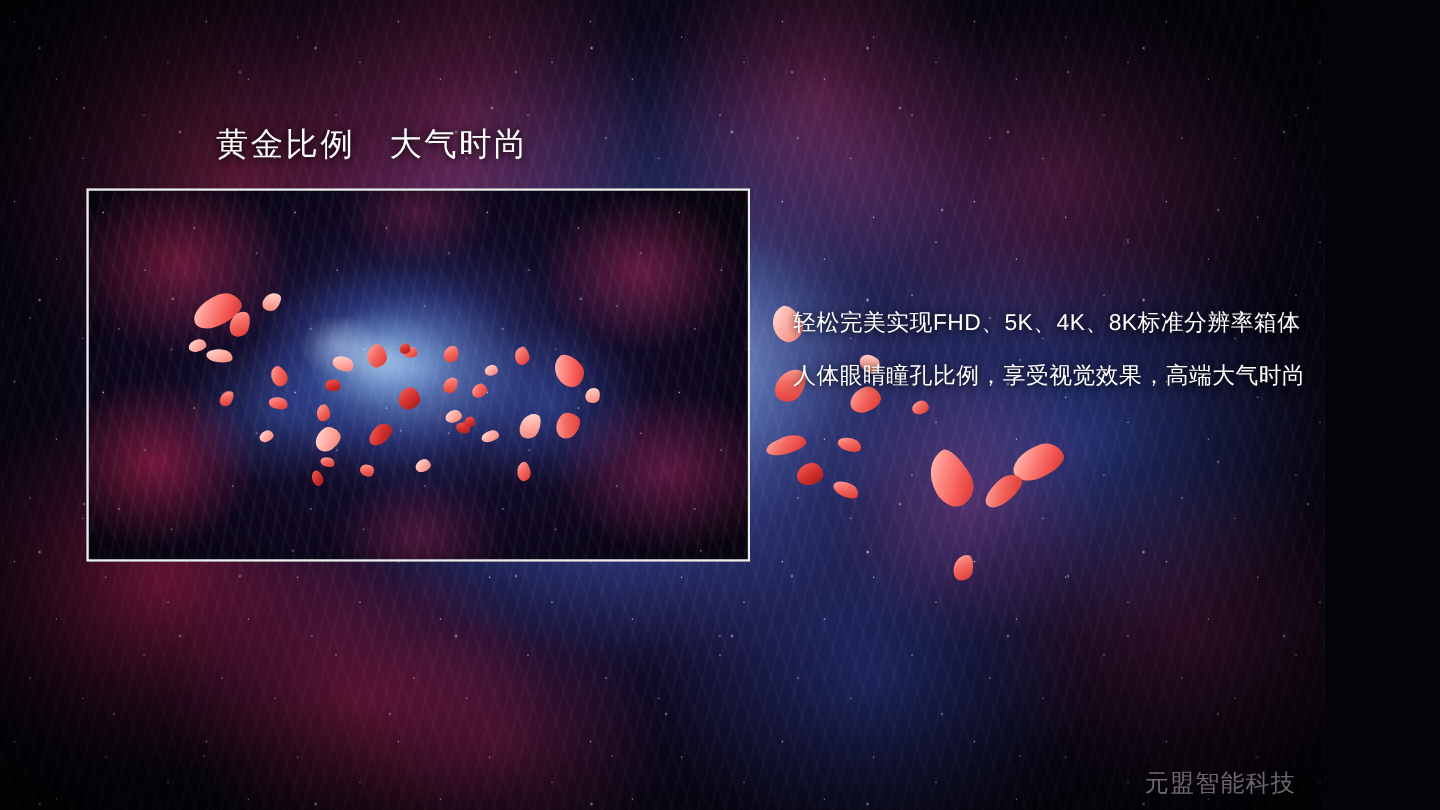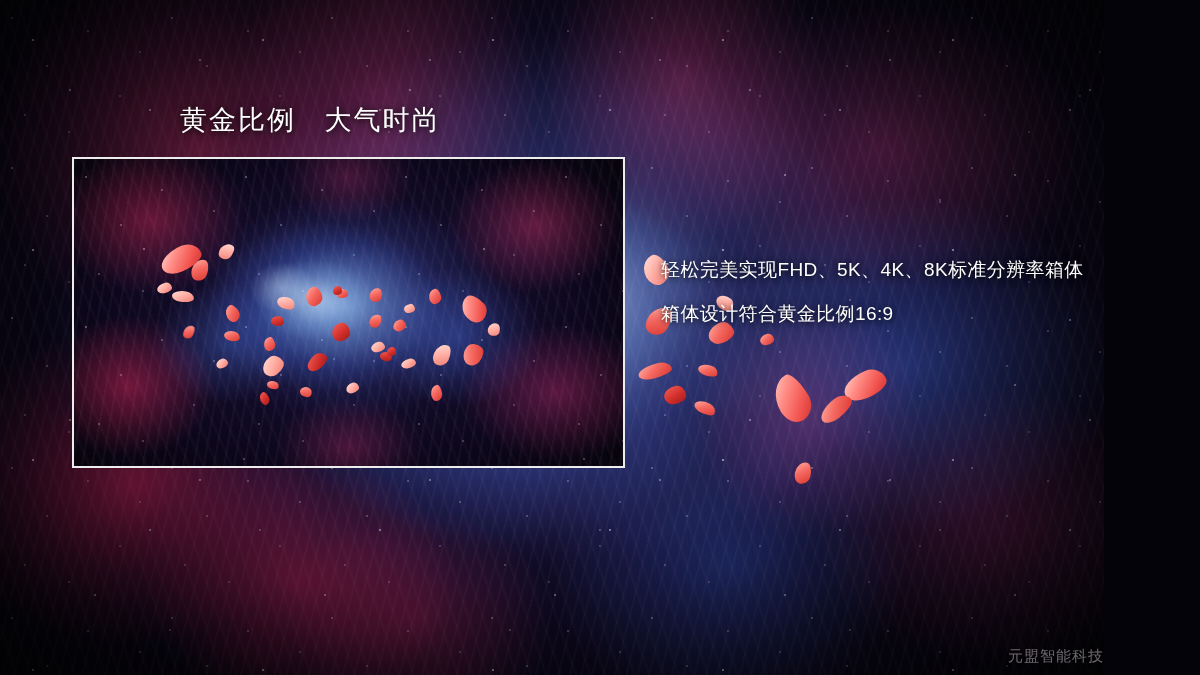--- a/index.html
+++ b/index.html
@@ -159,22 +159,22 @@
   }
   .body-text {
     position:absolute; left:661px; top:248px; width:500px;
   }
   .body-line {
     font-size:19px; color:#ffffff; line-height:44px; white-space:nowrap;
     letter-spacing:.4px;
     text-shadow:0 1px 5px rgba(0,0,0,0.7), 0 0 12px rgba(0,0,0,0.45);
   }
   .watermark {
-    position:absolute; right:0; bottom:9px;
-    font-size:15px; color:rgba(205,198,205,0.52); letter-spacing:1px;
+    position:absolute; right:24px; bottom:9px;
+    font-size:20px; color:rgba(205,198,205,0.52); letter-spacing:1px;
     text-shadow:0 1px 2px rgba(0,0,0,0.5);
   }
 </style>
 </head>
 <body>
 
 <div class="slide">
 
   <div class="nebula-layer bg-base"></div>
   <div class="nebula-layer bg-red-a"></div>
@@ -247,18 +247,18 @@
   <div class="petal p-lt" style="left:843px; top:372px; width:44px; height:26px; transform:rotate(-22deg);"></div>
   <div class="petal p-md" style="left:818px; top:400px; width:36px; height:18px; transform:rotate(-38deg);"></div>
   <div class="petal p-md" style="left:795px; top:462px; width:16px; height:22px; transform:rotate(12deg);"></div>
   <div class="petal p-pl" style="left:716px; top:296px; width:18px; height:14px; transform:rotate(40deg);"></div>
   <div class="petal p-md" style="left:760px; top:334px; width:14px; height:11px; transform:rotate(-10deg);"></div>
 
   <div class="title">黄金比例   大气时尚</div>
 
   <div class="body-text">
     <div class="body-line">轻松完美实现FHD、5K、4K、8K标准分辨率箱体</div>
-    <div class="body-line">箱体设计符合黄金比例16:9</div>
+    <div class="body-line">人体眼睛瞳孔比例，享受视觉效果，高端大气时尚</div>
   </div>
 
   <div class="watermark">元盟智能科技</div>
 
 </div>
 
 </body></html>

